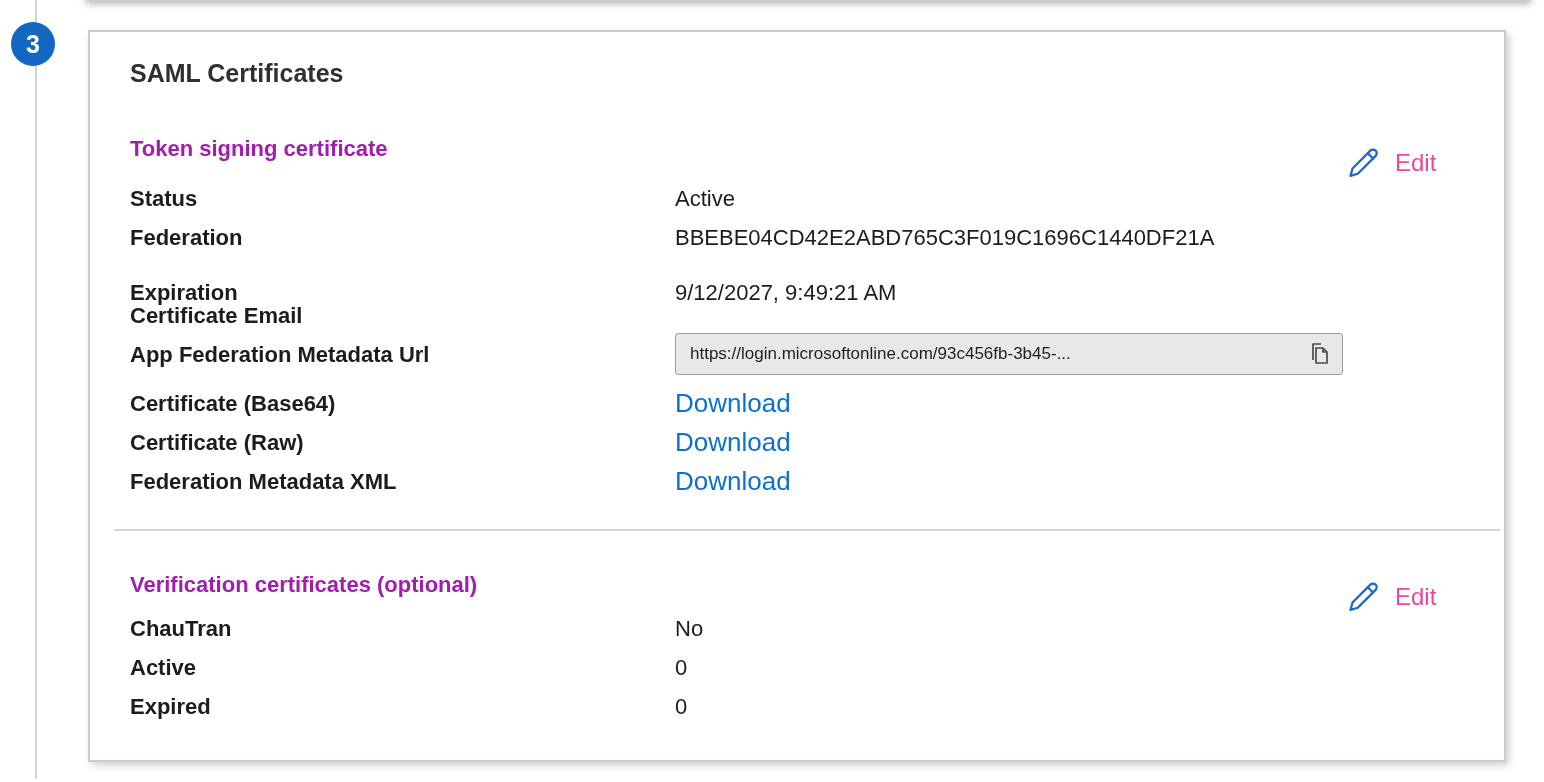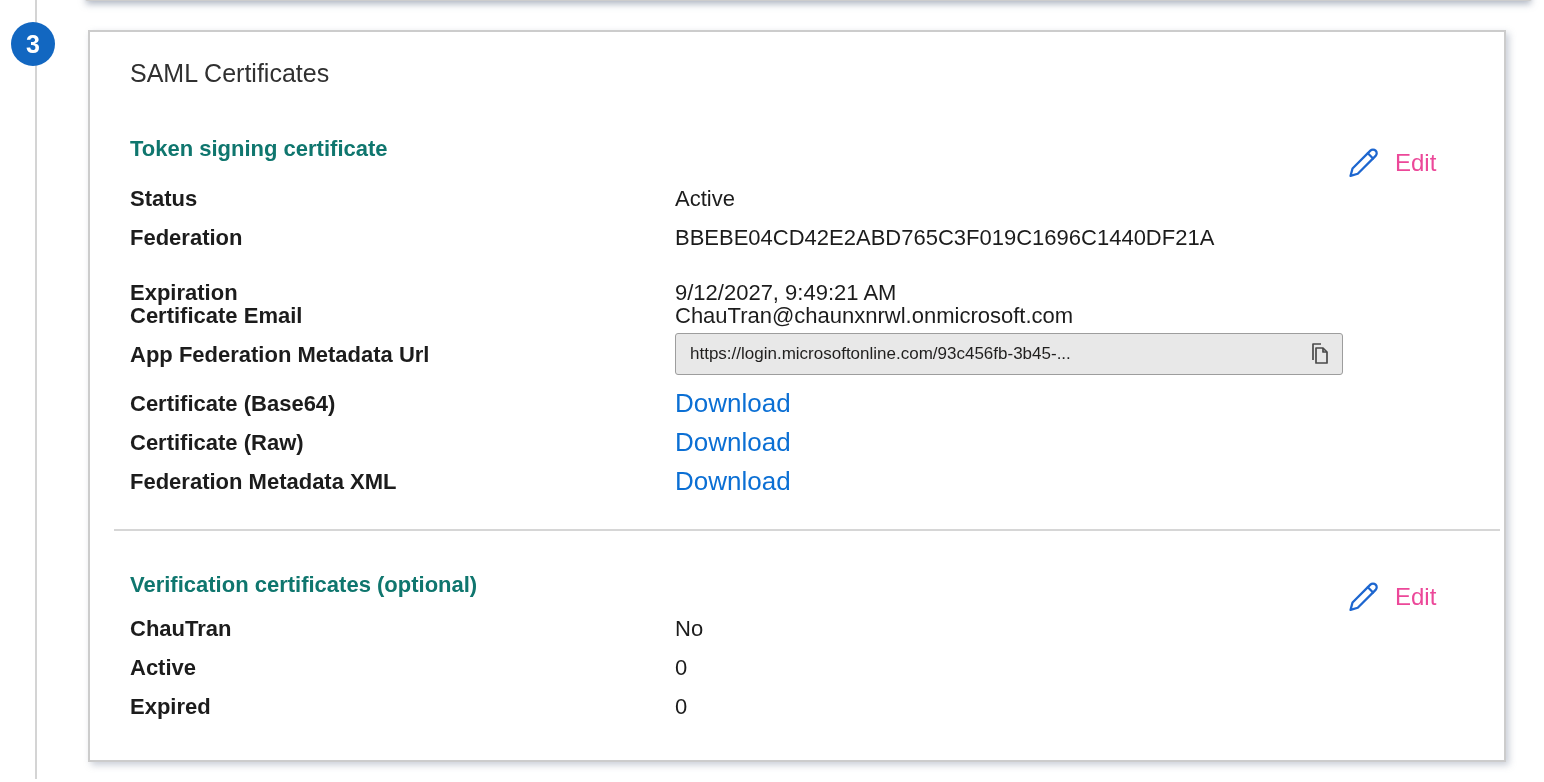--- a/index.html
+++ b/index.html
@@ -29,25 +29,25 @@
     box-shadow: 0 4px 7px -1px rgba(110,122,145,0.55);
   }
   
   .card {
     position: absolute; left: 88px; top: 30px; width: 1418px; height: 732px;
     background: #ffffff; border: 2px solid #cccccc;
     box-shadow: 3px 3px 7px rgba(120,132,155,0.40);
   }
   .card-title {
     position: absolute; left: 40px; top: 26px;
-    font-size: 25px; color: #303030; line-height: 30px;
+    font-size: 25px; color: #303030; line-height: 30px; font-weight: bold;
   }
   .section-heading {
     position: absolute; left: 40px;
-    font-size: 22px; font-weight: 700; color: #0f766e; line-height: 27px;
+    font-size: 22px; font-weight: 700; color: #a21caf; line-height: 27px;
   }
   .heading-token { top: 103px; }
   .heading-verification { top: 539px; }
 
   .edit-button {
     position: absolute; left: 1256px; width: 200px; height: 46px;
     display: flex; align-items: center; gap: 15px;
     cursor: pointer; background: none; border: none;
     font-family: inherit;
   }
@@ -118,21 +118,20 @@
   <div class="row-label r1">Status</div>
   <div class="row-value r1">Active</div>
 
   <div class="row-label r2">Federation</div>
   <div class="row-value r2">BBEBE04CD42E2ABD765C3F019C1696C1440DF21A</div>
 
   <div class="row-label r3">Expiration</div>
   <div class="row-value r3">9/12/2027, 9:49:21 AM</div>
 
   <div class="row-label r4">Certificate Email</div>
-  <div class="row-value r4">ChauTran@chaunxnrwl.onmicrosoft.com</div>
 
   <div class="row-label r5">App Federation Metadata Url</div>
   <div class="url-box">
     <span class="url-text">https://login.microsoftonline.com/93c456fb-3b45-...</span>
     <button class="copy-btn">
       <span>
         <svg width="24" height="28" viewBox="0 0 24 28">
           <g fill="none" stroke="#4a4a4a" stroke-width="1.7" stroke-linejoin="round">
             <path d="M7 21 V5 h8"></path>
             <path d="M10 9 h7 l4 4 v11 h-11 z"></path>

